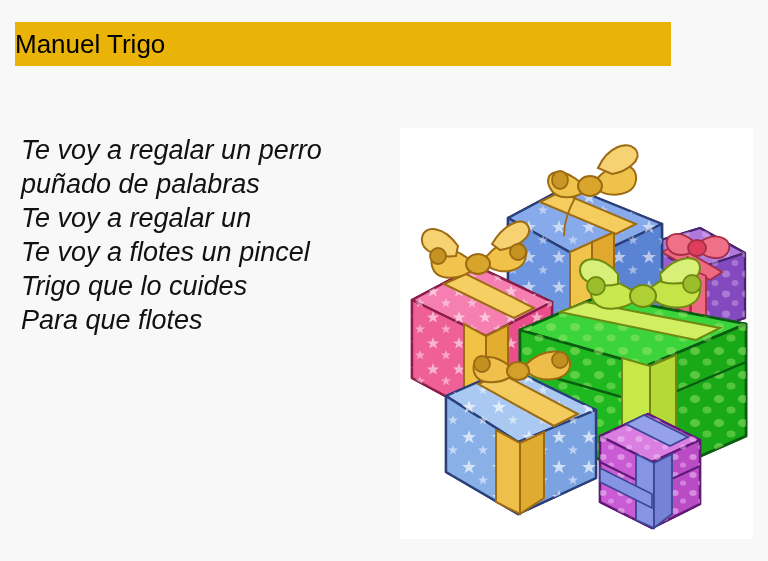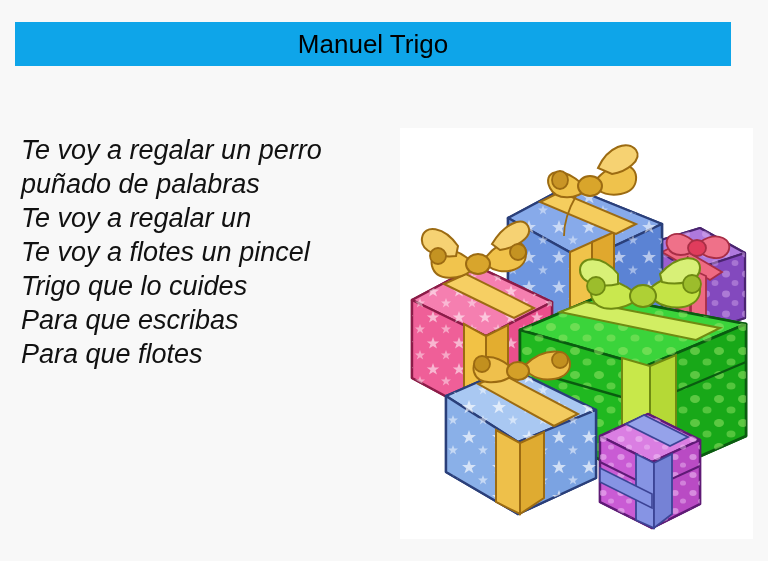--- a/index.html
+++ b/index.html
@@ -16,26 +16,26 @@
   .slide {
     position: relative;
     width: 768px;
     height: 561px;
     background: #f8f8f8;
   }
   .title-bar {
     position: absolute;
     left: 15px;
     top: 22px;
-    width: 716px;
+    width: 656px;
     height: 44px;
-    background: #0ea5e9;
+    background: #eab308;
     display: flex;
     align-items: center;
-    justify-content: center;
+    justify-content: flex-start;
   }
   .title-text {
     font-size: 26px;
     color: #000000;
     font-family: "Liberation Sans", sans-serif;
     letter-spacing: 0px;
     line-height: 1;
   }
   .lyrics {
     position: absolute;
@@ -74,21 +74,20 @@
   <div class="title-bar">
     <span class="title-text">Manuel Trigo</span>
   </div>
 
   <div class="lyrics">
     <div class="lyric-line">Te voy a regalar un perro</div>
     <div class="lyric-line">puñado de palabras</div>
     <div class="lyric-line">Te voy a regalar un</div>
     <div class="lyric-line">Te voy a flotes un pincel</div>
     <div class="lyric-line">Trigo que lo cuides</div>
-    <div class="lyric-line">Para que escribas</div>
     <div class="lyric-line">Para que flotes</div>
   </div>
 
   <div class="image-panel">
     <svg viewBox="0 0 353 411" xmlns="http://www.w3.org/2000/svg">
       <defs>
         <pattern id="starsW" width="26" height="26" patternUnits="userSpaceOnUse">
           <polygon points="7,1 8.6,5.4 13.2,5.4 9.5,8.2 11,12.6 7,9.9 3,12.6 4.5,8.2 0.8,5.4 5.4,5.4" fill="#ffffff" opacity="0.92"></polygon>
           <polygon points="20,14 21.3,17.6 25,17.6 22,19.9 23.2,23.5 20,21.3 16.8,23.5 18,19.9 15,17.6 18.7,17.6" fill="#ffffff" opacity="0.75"></polygon>
         </pattern>

